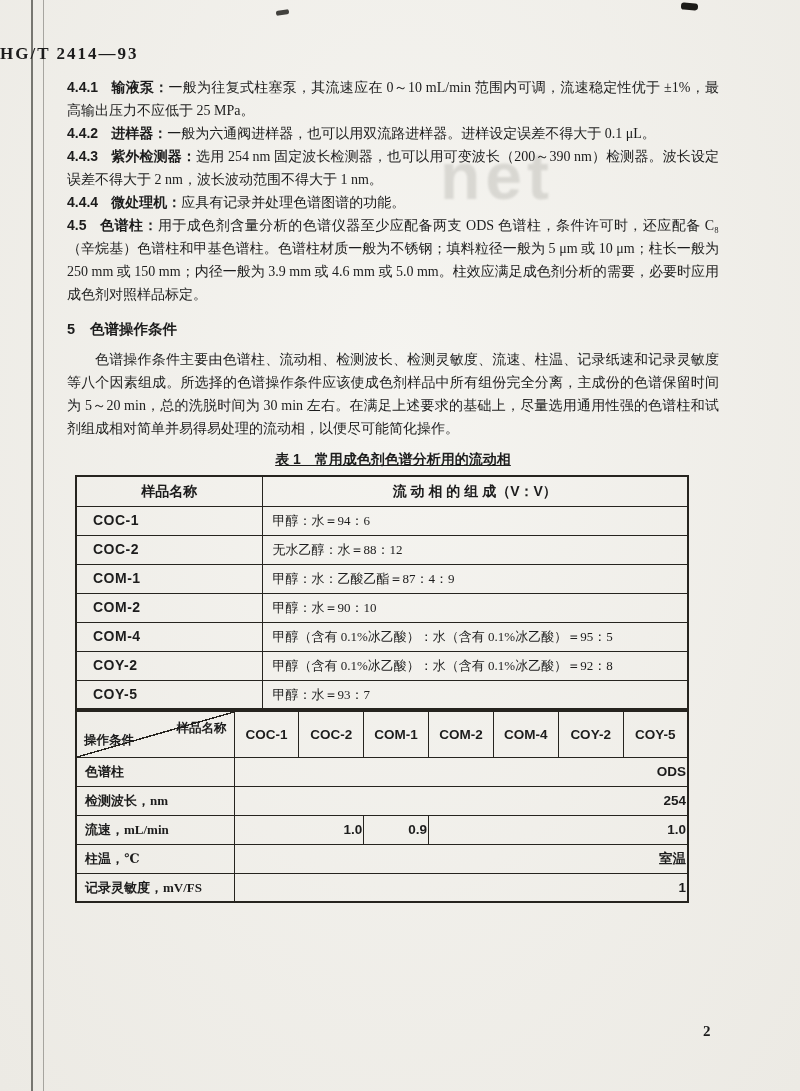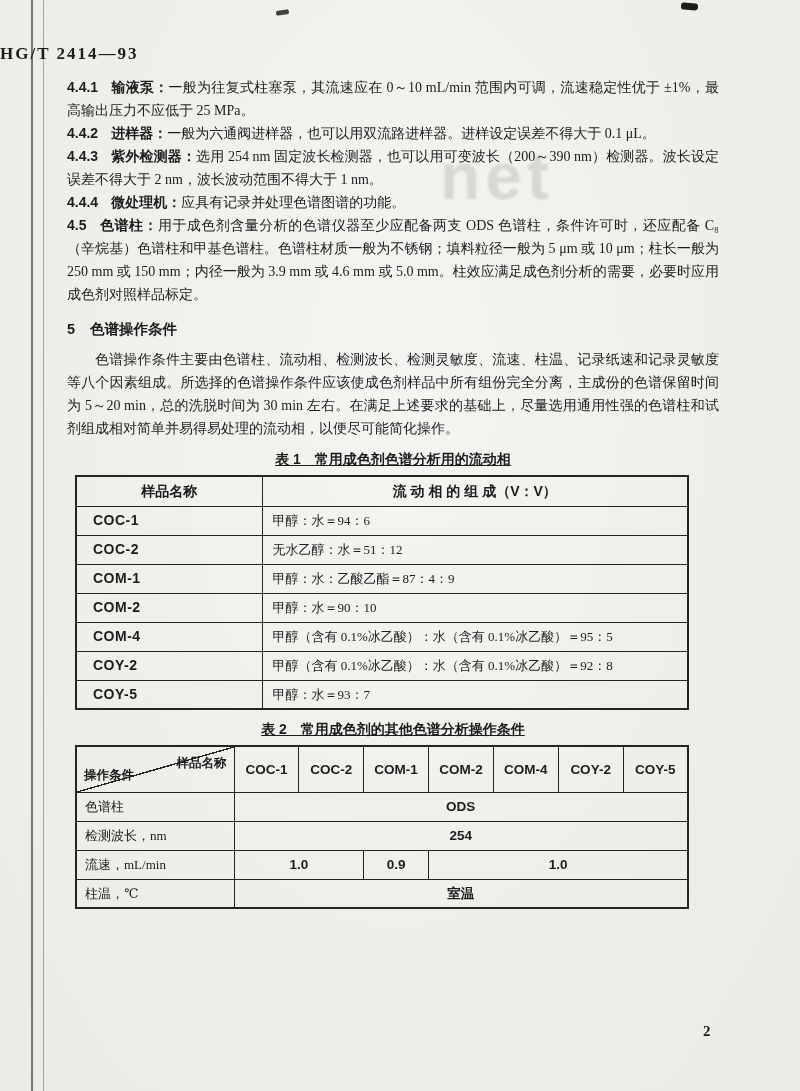--- a/index.html
+++ b/index.html
@@ -51,22 +51,22 @@
   th, td { border: 1px solid #26241f; }
   
   .t1 th { height: 30px; font-size: 14px; font-weight: bold; text-align: center; }
   .t1 .c1 { width: 186px; }
   .t1 td { height: 29px; font-size: 13px; padding: 2px 10px; text-align: left; }
   .t1 td.name { font-weight: bold; font-size: 14px; letter-spacing: .5px; padding-left: 16px; }
   
   .t2 th { height: 46px; font-size: 13.5px; font-weight: bold; text-align: center; }
   .t2 .ccol { width: 158px; }
   .t2 td { height: 29px; }
-  .t2 td.lbl { font-size: 13px; text-align: left; padding: 2px 4px 2px 8px; font-family: "Liberation Serif", "DejaVu Serif", serif; }
-  .t2 td.val { font-size: 13.5px; font-weight: bold; text-align: center; }
+  .t2 td.lbl { font-size: 13px; text-align: left; padding: 2px 4px 2px 8px; font-family: "Liberation Serif", "DejaVu Serif", serif; font-weight: bold; }
+  .t2 td.val { font-size: 13.5px; font-weight: bold; text-align: right; }
   .corner { position: relative; padding: 0; }
   .corner::before {
     content: ""; position: absolute; inset: 0;
     background: linear-gradient(to bottom right,
       transparent calc(50% - 0.7px), #26241f calc(50% - 0.7px),
       #26241f calc(50% + 0.7px), transparent calc(50% + 0.7px));
   }
   .corner .ct { position: absolute; top: 5px; right: 7px; font-size: 12.5px; font-weight: bold; }
   .corner .cb { position: absolute; bottom: 5px; left: 7px; font-size: 12.5px; font-weight: bold; }
   .page-number { position: absolute; left: 703px; top: 1023px; font-size: 15px; font-weight: bold; }
@@ -107,21 +107,21 @@
           <tr>
         <th class="c1">样品名称</th>
         <th>流 动 相 的 组 成（V：V）</th>
       </tr>
       <tr>
         <td class="name">COC-1</td>
         <td>甲醇：水＝94：6</td>
       </tr>
       <tr>
         <td class="name">COC-2</td>
-        <td>无水乙醇：水＝51：12</td>
+        <td>无水乙醇：水＝88：12</td>
       </tr>
       <tr>
         <td class="name">COM-1</td>
         <td>甲醇：水：乙酸乙酯＝87：4：9</td>
       </tr>
       <tr>
         <td class="name">COM-2</td>
         <td>甲醇：水＝90：10</td>
       </tr>
       <tr>
@@ -132,21 +132,20 @@
         <td class="name">COY-2</td>
         <td>甲醇（含有 0.1%冰乙酸）：水（含有 0.1%冰乙酸）＝92：8</td>
       </tr>
       <tr>
         <td class="name">COY-5</td>
         <td>甲醇：水＝93：7</td>
       </tr>
     </tbody>
       </table>
 
-    <p class="tcaption">表 2　常用成色剂的其他色谱分析操作条件</p>
 
     <table class="t2">
       <tbody>
           <tr>
         <td class="corner ccol">
           <span class="ct">样品名称</span>
           <span class="cb">操作条件</span>
         </td>
         <th>COC-1</th>
         <th>COC-2</th>
@@ -167,20 +166,24 @@
       <tr>
         <td class="lbl">流速，mL/min</td>
         <td class="val" colspan="2">1.0</td>
         <td class="val">0.9</td>
         <td class="val" colspan="4">1.0</td>
       </tr>
       <tr>
         <td class="lbl">柱温，℃</td>
         <td class="val" colspan="7">室温</td>
       </tr>
+      <tr>
+        <td class="lbl">记录灵敏度，mV/FS</td>
+        <td class="val" colspan="7">1</td>
+      </tr>
     </tbody>
       </table>
 
   </div>
 
   <div class="page-number">2</div>
 
 </div>
 
 </body></html>

